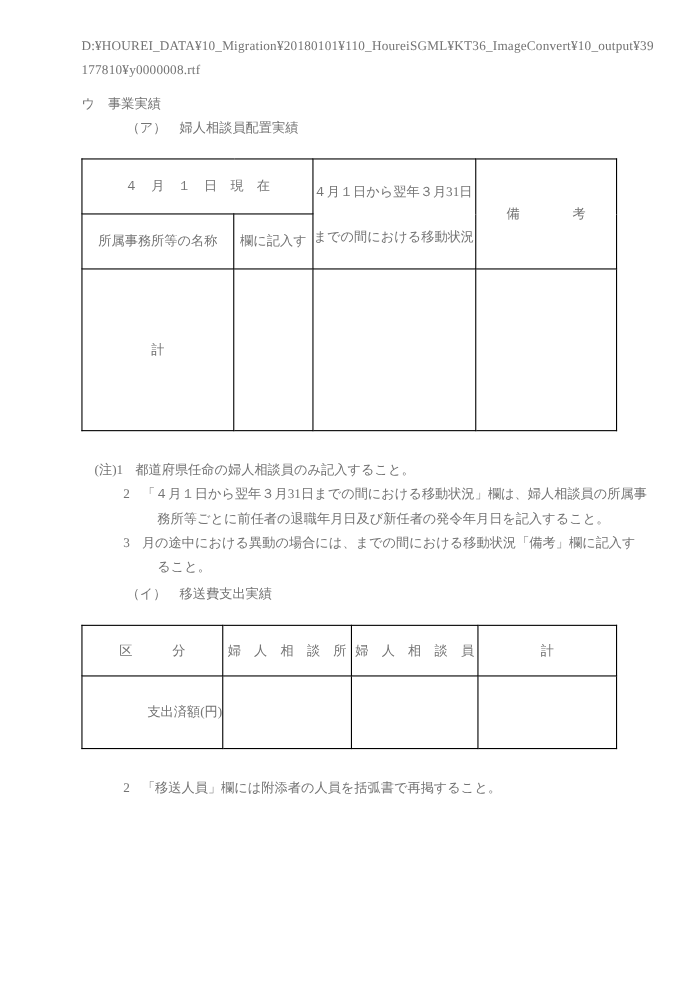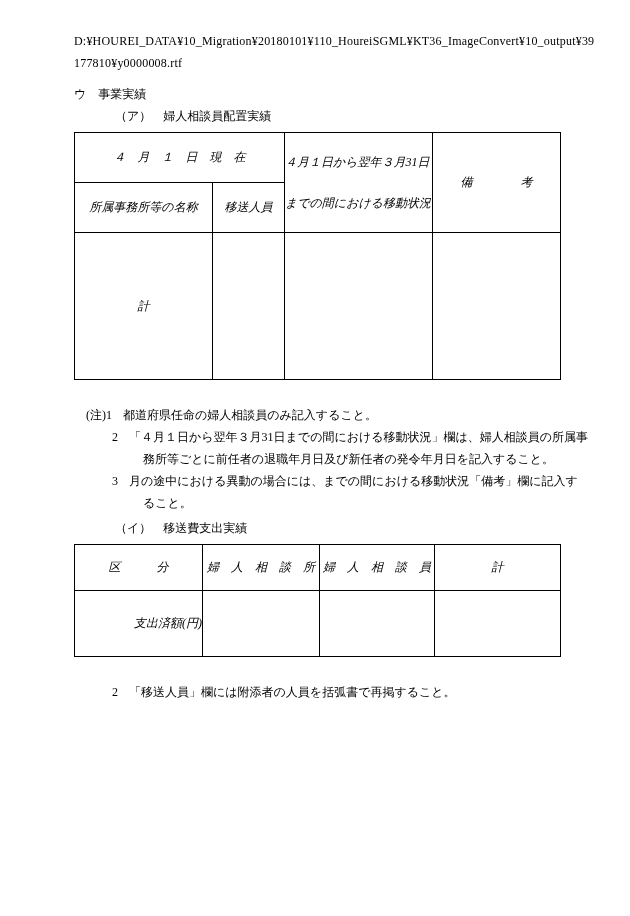--- a/index.html
+++ b/index.html
@@ -2,38 +2,37 @@
 <html><head>
 <meta charset="utf-8">
 <style>
   * { box-sizing: border-box; }
   html, body { margin: 0; padding: 0; background: #ffffff; }
   .page {
     position: relative;
     width: 630px;
     height: 872px;
     background: #ffffff;
-    color: #000000;
+    color: #737373;
     font-family: "Liberation Serif", "DejaVu Serif", serif;
     font-size: 12px;
     padding: 30px 34px 0 74px;
     overflow: hidden;
   }
   .filepath { letter-spacing: 0.2px; }
   .fp-line { line-height: 22px; white-space: nowrap; }
   .main-title { margin-top: 9px; line-height: 22px; }
   .sub-title { margin-left: 41px; line-height: 22px; }
   .sub-title-i { margin-top: 3px; }
 
   table.t {
     border-collapse: collapse;
     table-layout: fixed;
     width: 486px;
-    margin-top: 5px;
-    font-style: italic;
+    margin-top: 17px;
   }
   table.t td {
     border: 1px solid #000000;
     font-size: 12px;
     padding: 0;
     vertical-align: middle;
     white-space: nowrap;
     overflow: hidden;
   }
   .c-center { text-align: center; }
@@ -83,21 +82,21 @@
       <tr class="r-h1">
         <td colspan="2" class="c-center">４　月　１　日　現　在</td>
         <td rowspan="2" class="c-move">
           <div class="mv-line">４月１日から翌年３月31日</div>
           <div class="mv-line">までの間における移動状況</div>
         </td>
         <td rowspan="2" class="c-center">備　　　　考</td>
       </tr>
       <tr class="r-h2">
         <td class="c-center">所属事務所等の名称</td>
-        <td class="c-center">移送人員</td>
+        <td class="c-center">欄に記入す</td>
       </tr>
       <tr class="r-body">
         <td class="c-total">計</td>
         <td></td>
         <td></td>
         <td></td>
       </tr>
     </tbody>
   </table>
 

